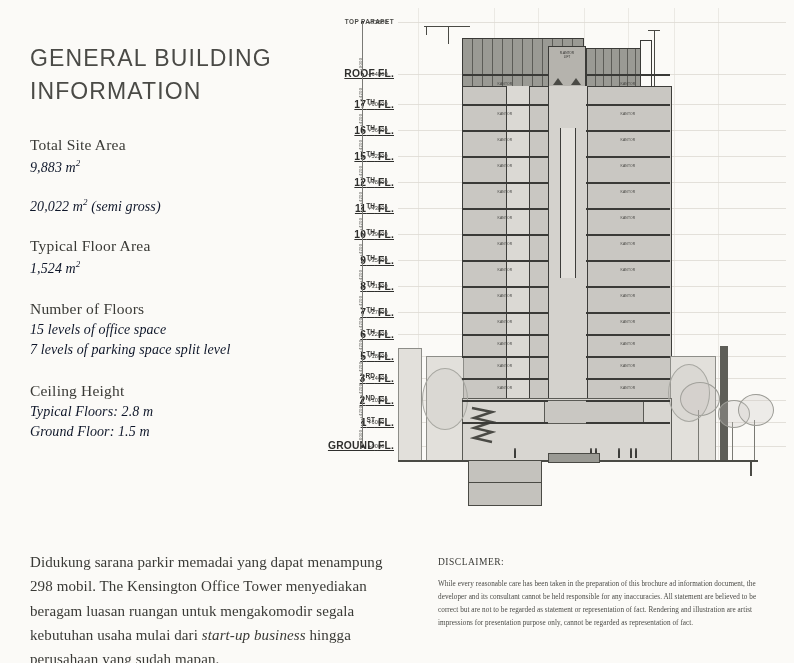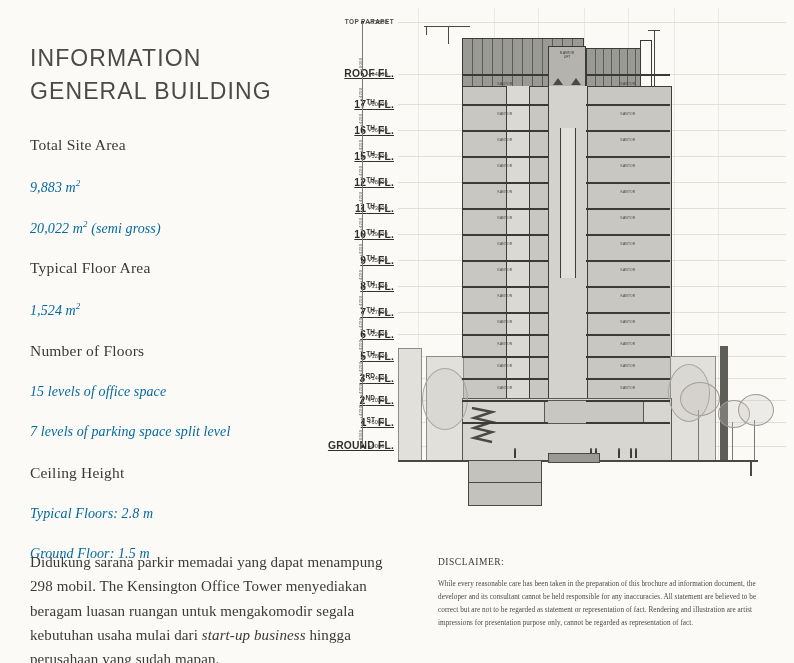--- a/index.html
+++ b/index.html
@@ -16,21 +16,21 @@
   
   .info-col{position:absolute;left:30px;top:42px;width:250px;}
   .title{
     font-family:"Liberation Sans",sans-serif;
     font-size:23px;letter-spacing:1.1px;
     font-weight:400;color:#4a4a46;line-height:1.42;
   }
   .spec-list{margin-top:26px;}
   .spec{margin-bottom:18px;}
   .spec-label{font-size:15.5px;line-height:1.5;color:#3a3a36;letter-spacing:.2px;}
-  .spec-value{font-size:14px;font-style:italic;line-height:1.45;color:#0369a1;letter-spacing:.1px;margin-top:20px;}
+  .spec-value{font-size:14px;font-style:italic;line-height:1.45;color:#0f172a;letter-spacing:.1px;}
   .sup{font-size:9px;vertical-align:super;}
 
   
   .levels{position:absolute;left:276px;top:12px;width:118px;height:440px;}
   .lvl{position:absolute;right:0;text-align:right;white-space:nowrap;
        font-family:"Liberation Sans",sans-serif;font-weight:700;color:#2f2f2d;}
   .lvl .ord{font-size:6.5px;vertical-align:super;letter-spacing:0;}
   .lvl.small{font-size:6.4px;font-weight:700;letter-spacing:.4px;color:#4b4b48;}
   .lvl.big{font-size:10.3px;letter-spacing:.2px;text-decoration:underline;}
 
@@ -87,22 +87,22 @@
   .disc-title{font-size:9.5px;letter-spacing:.5px;color:#3a3a36;margin-bottom:11px;}
   .disc-body{font-size:7.2px;line-height:1.82;color:#4a4a46;letter-spacing:.05px;}
 </style>
 </head>
 <body>
 
 <div class="page">
 
   <div class="info-col">
     <div class="title">
+      <div>GENERAL BUILDING</div>
       <div>INFORMATION</div>
-      <div>GENERAL BUILDING</div>
     </div>
     <div class="spec-list" id="spec-list">
         <div class="spec">
           <div class="spec-label">Total Site Area</div>
           <div class="spec-value"><span>9,883 m</span><span class="sup">2</span></div>
         </div>
         <div class="spec">
           <div class="spec-value"><span>20,022 m</span><span class="sup">2</span><span> (semi gross)</span></div>
         </div>
         <div class="spec">

